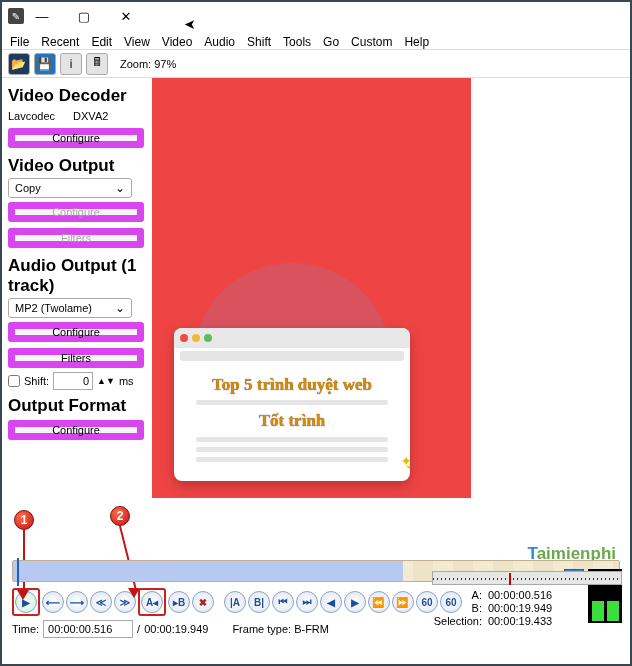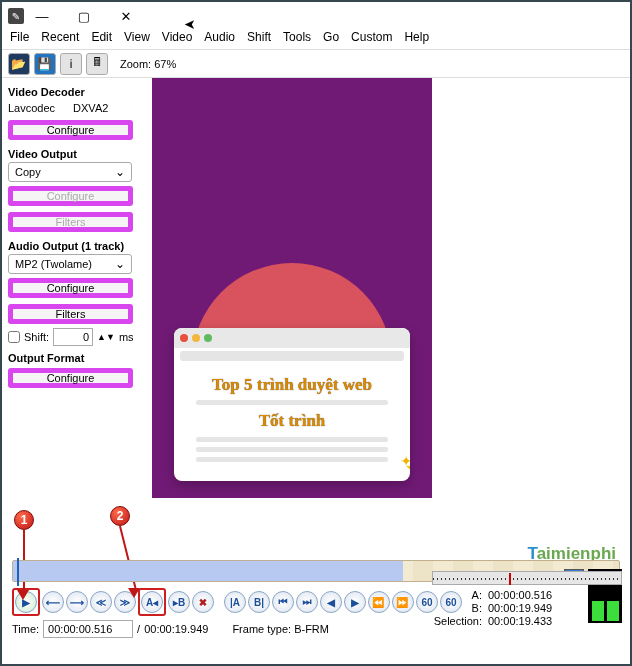--- a/index.html
+++ b/index.html
@@ -4,42 +4,42 @@
 <style>
 * { box-sizing: border-box; margin: 0; padding: 0; font-family: "Segoe UI", Tahoma, sans-serif; }
 body { width: 632px; height: 666px; background: #fff; border: 2px solid #37474f; font-size: 11px; overflow: hidden; position: relative; }
 
 .title-bar { height: 28px; display: flex; align-items: center; padding: 0 6px; background: #fff; }
 .title-bar .app-icon { width: 16px; height: 16px; background: #444; border-radius: 2px; margin-right: 6px; display:flex;align-items:center;justify-content:center;color:#fff;font-size:10px;}
 .title-text { flex: 1; font-size: 12px; }
 .win-btns { display: flex; gap: 18px; font-size: 13px; }
 .win-btns span { width: 24px; text-align: center; cursor: default; }
 
-.menu-bar { height: 20px; display: flex; gap: 12px; padding: 0 8px; font-size: 12px; align-items: flex-start; border-bottom: 1px solid #ddd; }
+.menu-bar { height: 20px; display: flex; gap: 12px; padding: 0 8px; font-size: 12px; align-items: flex-end; border-bottom: 1px solid #ddd; }
 
 .tool-bar { height: 28px; display: flex; align-items: center; gap: 4px; padding: 0 6px; border-bottom: 1px solid #ddd; }
 .tool-bar .ticon { width: 22px; height: 22px; background: #e4e4e4; border: 1px solid #aaa; border-radius: 3px; display:flex;align-items:center;justify-content:center;font-size:12px;}
 .ticon.dark{background:#1e3a5f;color:#fff;}
 .ticon.blue{background:#2074c0;color:#fff;}
 .zoom-label { margin-left: 8px; font-size: 11px; }
 
 .main { display: flex; height: 430px; }
 .side { width: 150px; padding: 4px 6px; display: flex; flex-direction: column; gap: 2px; }
-.sec-label { font-weight: bold; font-size: 11px; margin-top: 4px; }
+.sec-label { font-weight: bold; font-size: 17px; margin-top: 4px; }
 .row { display:flex; gap: 18px; font-size: 11px; padding: 2px 0;}
-.btn { background: #f5f5f5; border: 5px solid #d946ef; border-radius: 3px; height: 20px; display:flex;align-items:center;justify-content:center; font-size:11px; margin: 2px 0; width: 125px;}
+.btn { background: #f5f5f5; border: 7px solid #d946ef; border-radius: 3px; height: 20px; display:flex;align-items:center;justify-content:center; font-size:11px; margin: 2px 0; width: 136px;}
 .btn.dis { color: #aaa; }
 .sel { background:#fff;border:1px solid #aaa;border-radius:3px;height:20px;display:flex;align-items:center;justify-content:space-between;padding:0 6px;width:124px;font-size:11px;}
 .sel::after{content:"⌄";font-size:12px;}
 .ck{display:flex;align-items:center;gap:4px;font-size:11px;}
 .ck input[type=checkbox]{width:12px;height:12px;}
 .spin{border:1px solid #aaa;width:40px;height:18px;display:inline-flex;align-items:center;justify-content:flex-end;padding:0 3px;background:#fff;}
 
 .preview { flex:1; display:flex;align-items:flex-start;justify-content:flex-start;padding:0 0 0 0;}
-.canvas { width: 280px; height: 420px; background: #701a75; position: relative; }
+.canvas { width: 319px; height: 420px; background: #ef4444; position: relative; }
 .bg-circle{position:absolute;width:200px;height:200px;border-radius:50%;background:#d9535e;left:40px;top:185px;}
 .browser{position:absolute;left:22px;top:250px;width:236px;background:#fff;border-radius:8px;box-shadow:0 4px 12px rgba(0,0,0,0.25);overflow:hidden;}
 .browser-top{height:20px;background:#e8e8e8;display:flex;align-items:center;padding:0 6px;gap:4px;}
 .dot{width:8px;height:8px;border-radius:50%;}
 .dot.r{background:#e94f3c;}.dot.y{background:#f3b73e;}.dot.g{background:#5fbb5e;}
 .browser-url{height:16px;background:#fff;display:flex;padding:3px 6px;}
 .urlbar{flex:1;height:10px;background:#e5e5e5;border-radius:3px;}
 .browser-body{padding:10px 12px 14px;text-align:center;}
 .h1{font-family:Georgia,serif;font-weight:bold;color:#d98a00;text-shadow:0 0 1px #333;font-size:17px;line-height:1.25;}
 .line{height:5px;background:#e5e5e5;border-radius:2px;margin:5px 10px;}
@@ -106,21 +106,21 @@
   <span>Go</span>
   <span>Custom</span>
   <span>Help</span>
 </div>
 
 <div class="tool-bar">
   <div class="ticon dark">📂</div>
   <div class="ticon blue">💾</div>
   <div class="ticon">ℹ</div>
   <div class="ticon">🖩</div>
-  <div class="zoom-label">Zoom: 67%</div>
+  <div class="zoom-label">Zoom: 97%</div>
 </div>
 
 <div class="main">
   <div class="side">
     <div class="sec-label">Video Decoder</div>
     <div class="row">
       <span>Lavcodec</span>
       <span>DXVA2</span>
     </div>
     <div class="btn">Configure</div>

